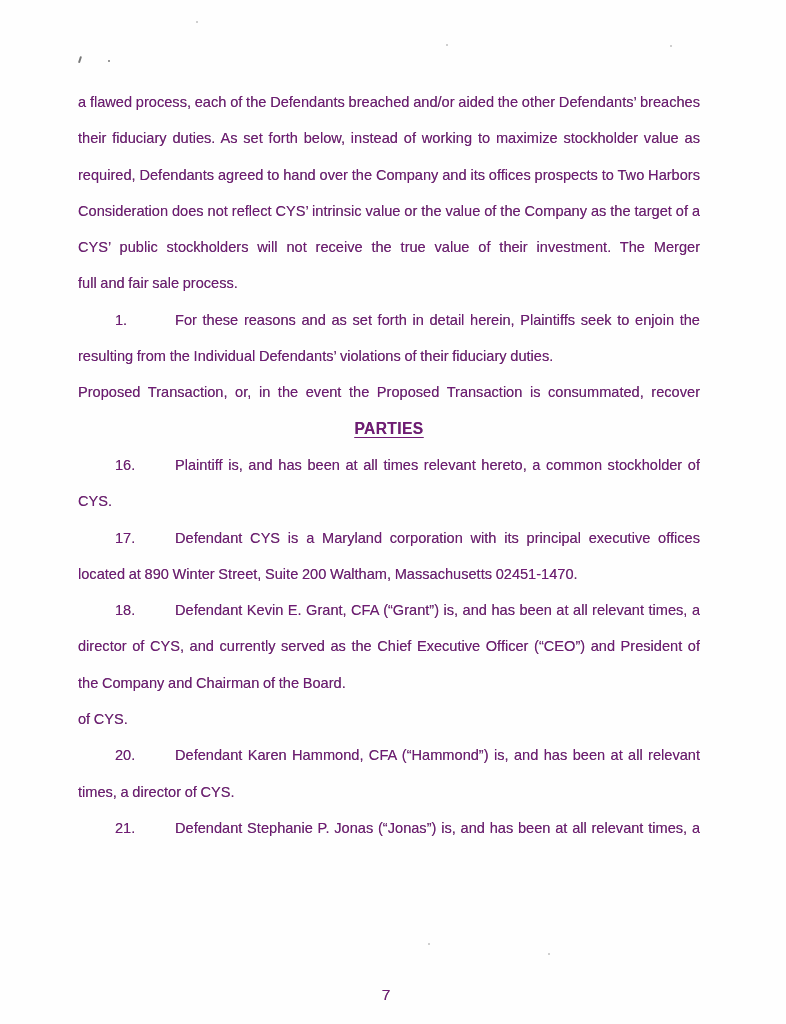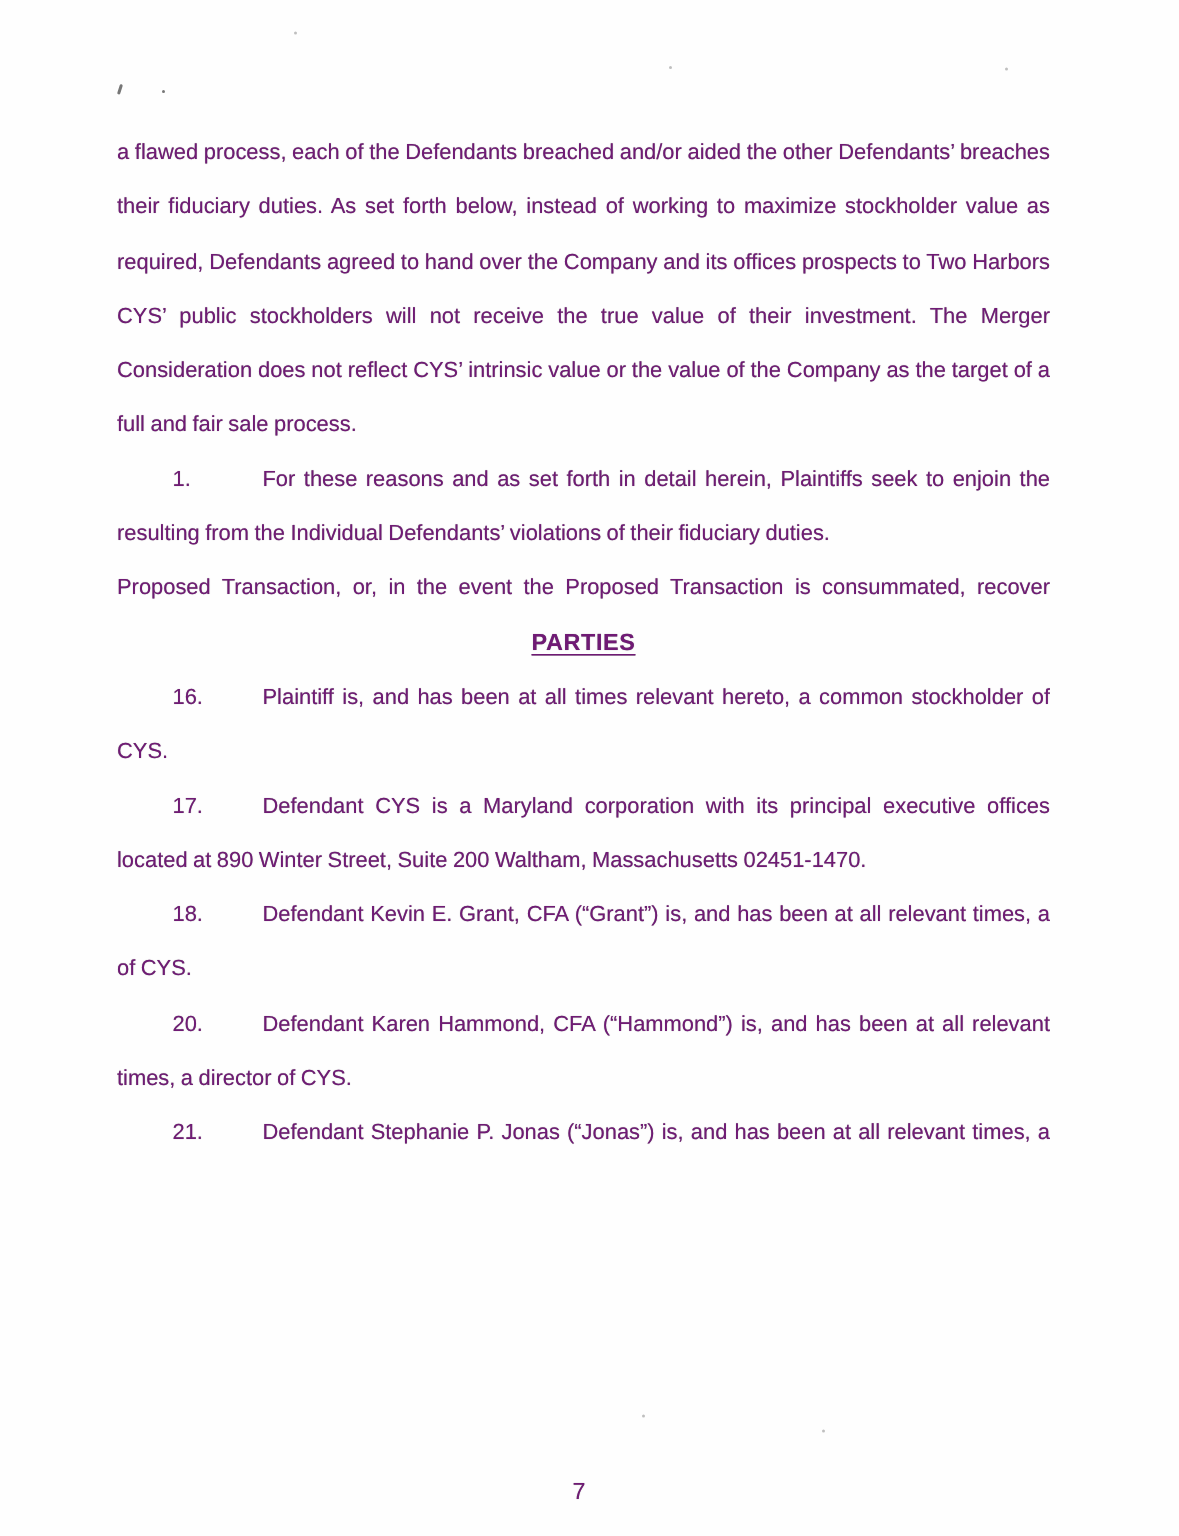--- a/index.html
+++ b/index.html
@@ -78,32 +78,34 @@
   <div class="speck dot faint" style="left:196px; top:21px;"></div>
   <div class="speck dot faint" style="left:446px; top:44px;"></div>
   <div class="speck dot faint" style="left:670px; top:45px;"></div>
   <div class="speck dot faint" style="left:428px; top:943px;"></div>
   <div class="speck dot faint" style="left:548px; top:953px;"></div>
 
   <div class="content" id="lines-container">
       <div class="line"><span>a flawed process, each of the Defendants breached and/or aided the other Defendants’ breaches of</span></div>
       <div class="line"><span>their fiduciary duties.  As set forth below, instead of working to maximize stockholder value as</span></div>
       <div class="line"><span>required, Defendants agreed to hand over the Company and its offices prospects to Two Harbors</span></div>
+      <div class="line"><span>Consideration does not reflect CYS’ intrinsic value or the value of the Company as the target of a</span></div>
       <div class="line"><span>CYS’ public stockholders will not receive the true value of their investment.  The Merger</span></div>
-      <div class="line"><span>Consideration does not reflect CYS’ intrinsic value or the value of the Company as the target of a</span></div>
       <div class="line last"><span>full and fair sale process.</span></div>
       <div class="line numbered"><span class="pnum">1.</span><span>For these reasons and as set forth in detail herein, Plaintiffs seek to enjoin the</span></div>
       <div class="line last"><span>resulting from the Individual Defendants’ violations of their fiduciary duties.</span></div>
       <div class="line"><span>Proposed Transaction, or, in the event the Proposed Transaction is consummated, recover damages</span></div>
       <div class="line last heading"><span class="htext">PARTIES</span></div>
       <div class="line numbered"><span class="pnum">16.</span><span>Plaintiff is, and has been at all times relevant hereto, a common stockholder of</span></div>
       <div class="line last"><span>CYS.</span></div>
       <div class="line numbered"><span class="pnum">17.</span><span>Defendant CYS is a Maryland corporation with its principal executive offices</span></div>
       <div class="line last"><span>located at 890 Winter Street, Suite 200 Waltham, Massachusetts 02451-1470.</span></div>
       <div class="line numbered"><span class="pnum">18.</span><span>Defendant Kevin E. Grant, CFA (“Grant”) is, and has been at all relevant times, a</span></div>
+      <div class="line"><span>director of CYS, and currently served as the Chief Executive Officer (“CEO”) and President of</span></div>
+      <div class="line last"><span>the Company and Chairman of the Board.</span></div>
       <div class="line last"><span>of CYS.</span></div>
       <div class="line numbered"><span class="pnum">20.</span><span>Defendant Karen Hammond, CFA (“Hammond”) is, and has been at all relevant</span></div>
       <div class="line last"><span>times, a director of CYS.</span></div>
       <div class="line numbered"><span class="pnum">21.</span><span>Defendant Stephanie P. Jonas (“Jonas”) is, and has been at all relevant times, a</span></div>
     </div>
 
   <div class="page-number">7</div>
 </div>
 
 </body></html>

